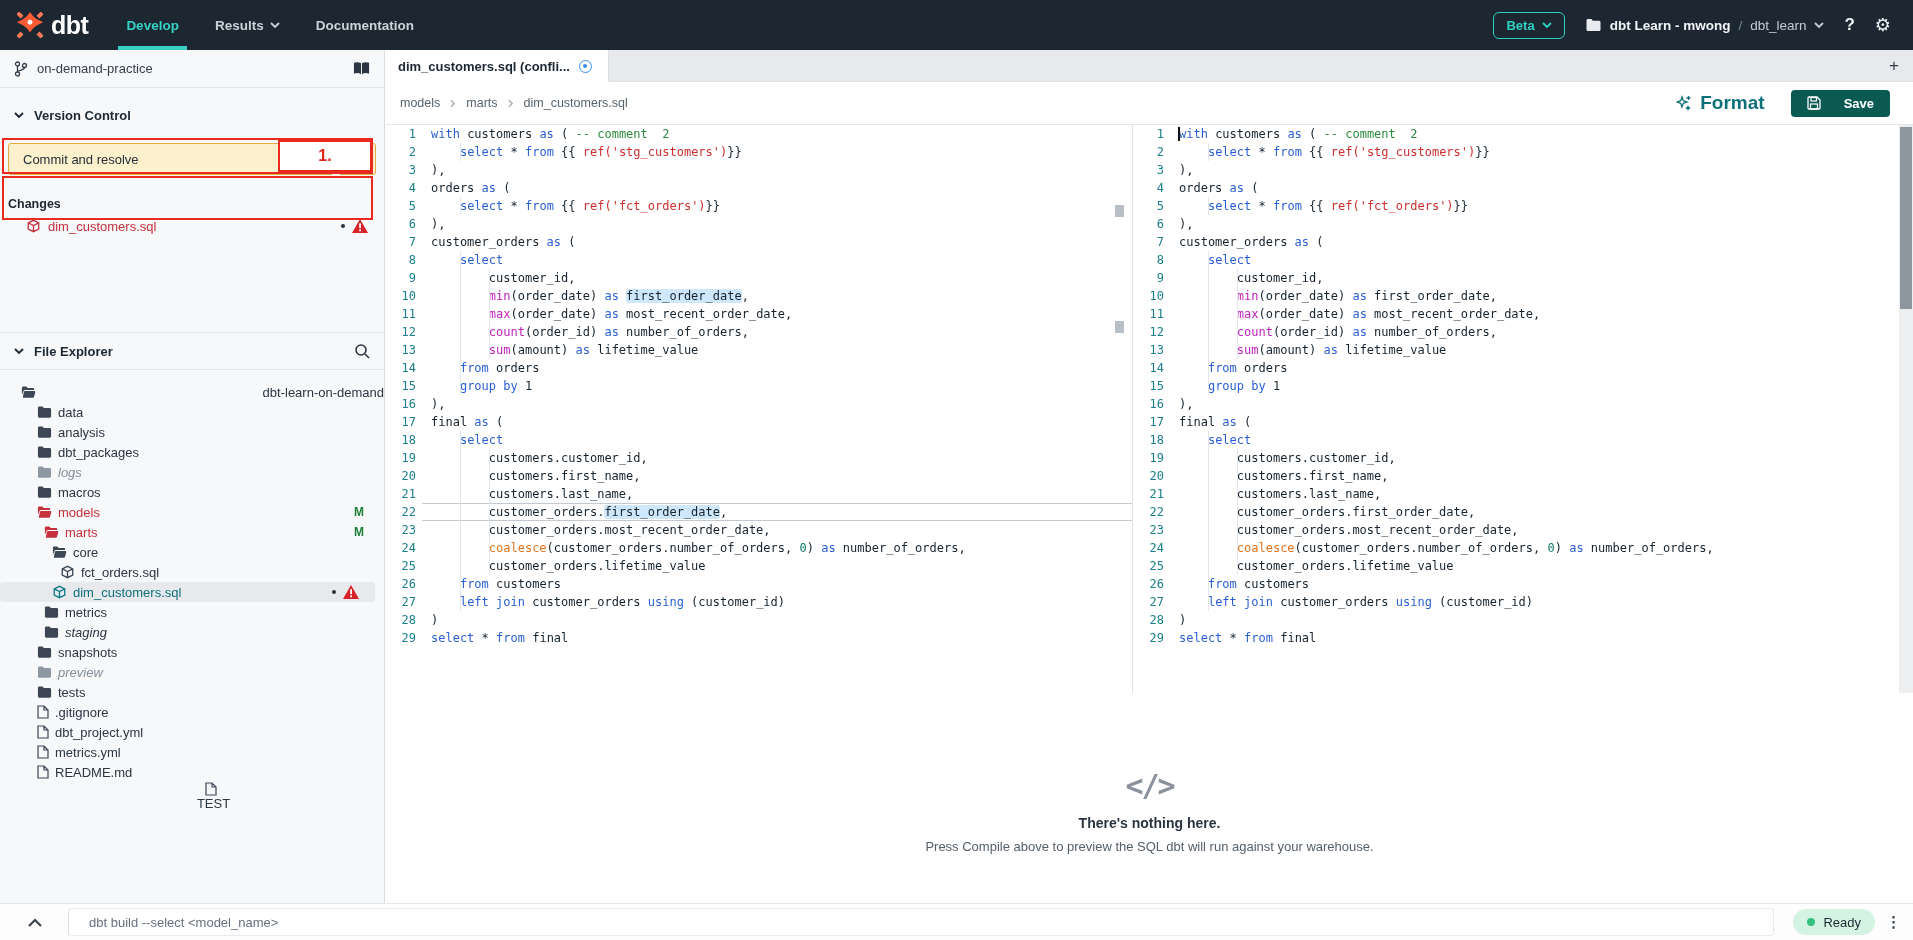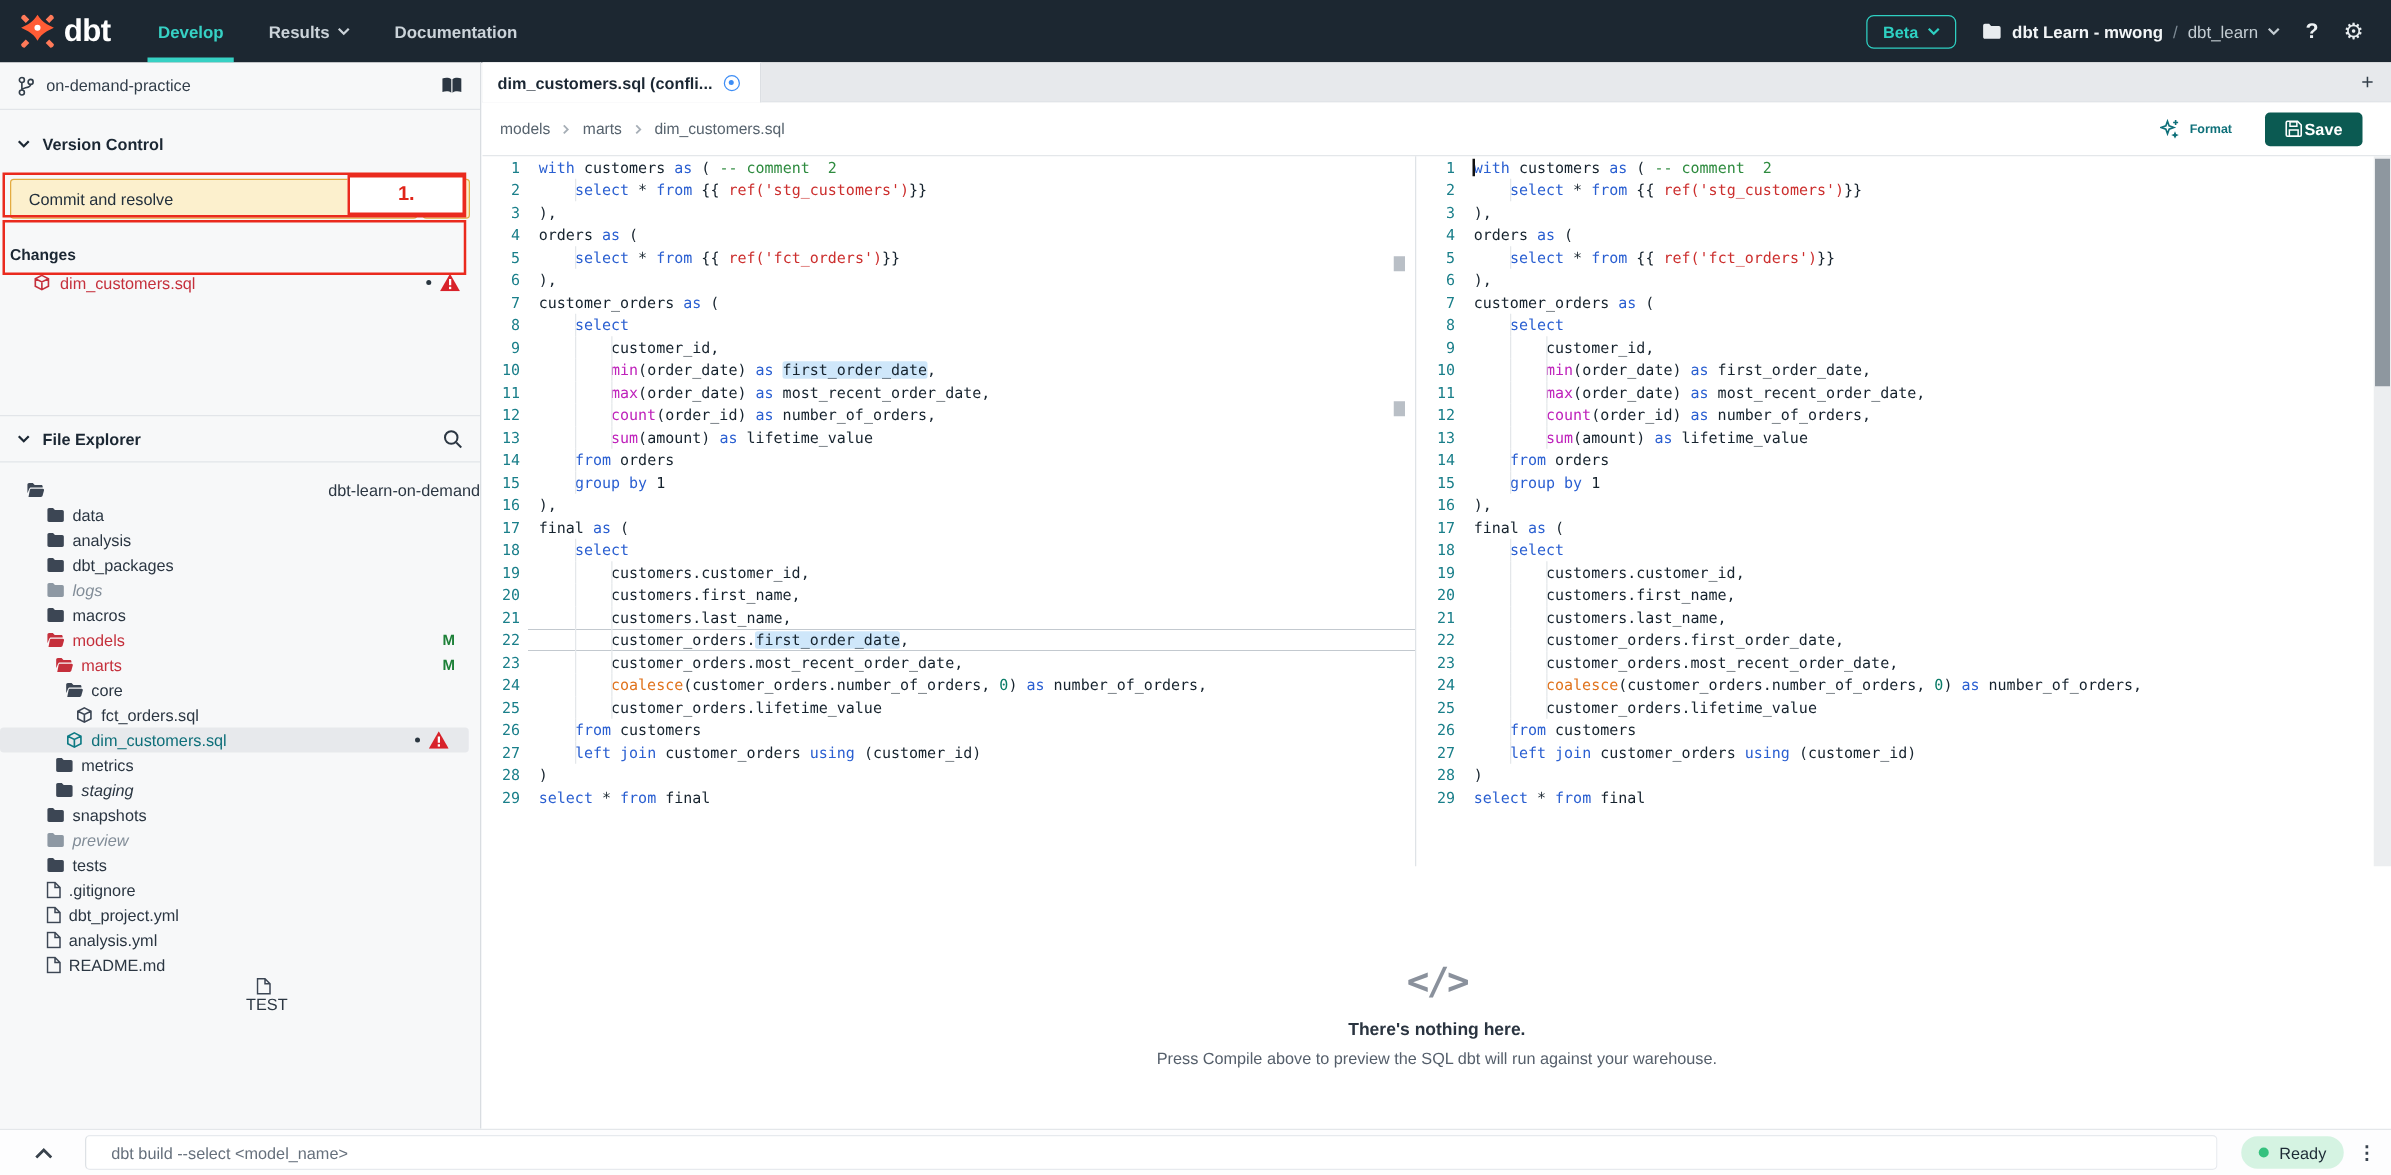--- a/index.html
+++ b/index.html
@@ -55,22 +55,22 @@
   
   .main { position:absolute; left:386px; top:50px; width:1527px; height:853px; background:#fff; }
   .tabbar { position:absolute; left:0; top:0; width:100%; height:32px; background:#e7e9ec; border-bottom:1px solid #dfe2e6; }
   .tab { position:absolute; left:0; top:0; height:32px; width:223px; background:#fff; border-right:1px solid #dcdfe3; display:flex; align-items:center; gap:9px; padding:0 12px; font-size:13px; font-weight:600; color:#1b2733; z-index:2; }
   .tab-mod { width:13px; height:13px; border:1.5px solid #3d8df5; border-radius:50%; position:relative; flex:none; }
   .tab-mod::after { content:""; position:absolute; left:3px; top:3px; width:4px; height:4px; border-radius:50%; background:#3d8df5; }
   .tab-plus { position:absolute; right:14px; top:6px; font-size:17px; color:#333e49; cursor:pointer; }
   .crumb-bar { position:absolute; left:0; top:32px; width:100%; height:43px; background:#fff; border-bottom:1px solid #e4e7ea; display:flex; align-items:center; }
   .crumbs { display:flex; align-items:center; gap:9px; margin-left:14px; font-size:12.5px; color:#57636e; }
   .crumb-actions { position:absolute; right:23px; display:flex; align-items:center; gap:26px; }
-  .format-btn { display:flex; align-items:center; gap:8px; color:#0e7079; font-size:10px; font-weight:600; cursor:pointer; }
-  .save-btn { display:flex; align-items:center; gap:2px; background:#0b5a52; color:#fff; font-size:13px; font-weight:600; border:none; border-radius:4px; padding:6px 16px; cursor:pointer; }
+  .format-btn { display:flex; align-items:center; gap:8px; color:#0e7079; font-size:19px; font-weight:600; cursor:pointer; }
+  .save-btn { display:flex; align-items:center; gap:23px; background:#0b5a52; color:#fff; font-size:13px; font-weight:600; border:none; border-radius:4px; padding:6px 16px; cursor:pointer; }
 
   
   .editor { position:absolute; left:0; top:75px; width:100%; height:568px; font-family:"DejaVu Sans Mono", monospace; font-size:12px; }
   .pane { position:absolute; top:0; height:100%; display:flex; overflow:hidden; }
   .pane.left { left:0; width:747px; border-right:1px solid #dfe3e7; }
   .pane.right { left:748px; width:779px; }
   .gutter { width:36px; flex:none; padding-top:0; }
   .gutter div { height:18px; line-height:18px; text-align:right; padding-right:6px; color:#1a7f8a; }
   .codecol { position:relative; flex:1; }
   .cl { position:relative; height:18px; line-height:18px; white-space:pre; padding-left:9px; }
@@ -373,21 +373,21 @@
             </svg>
           </span>
           <span class="nm">dbt_project.yml</span>
         </div>
         <div class="tree-row" style="padding-left: 37px;">
           <span style="display:flex;color:#3c4654">
             <svg class="ic stroke" viewBox="0 0 12 14" style="width:12px">
               <path stroke="currentColor" stroke-width="1.2" d="M1 1h6l4 4v8H1zM7 1v4h4"></path>
             </svg>
           </span>
-          <span class="nm">analysis.yml</span>
+          <span class="nm">metrics.yml</span>
         </div>
         <div class="tree-row" style="padding-left: 37px;">
           <span style="display:flex;color:#3c4654">
             <svg class="ic stroke" viewBox="0 0 12 14" style="width:12px">
               <path stroke="currentColor" stroke-width="1.2" d="M1 1h6l4 4v8H1zM7 1v4h4"></path>
             </svg>
           </span>
           <span class="nm">README.md</span>
         </div>
         <div class="tree-row" style="padding-left: 37px; flex-direction: column;">

